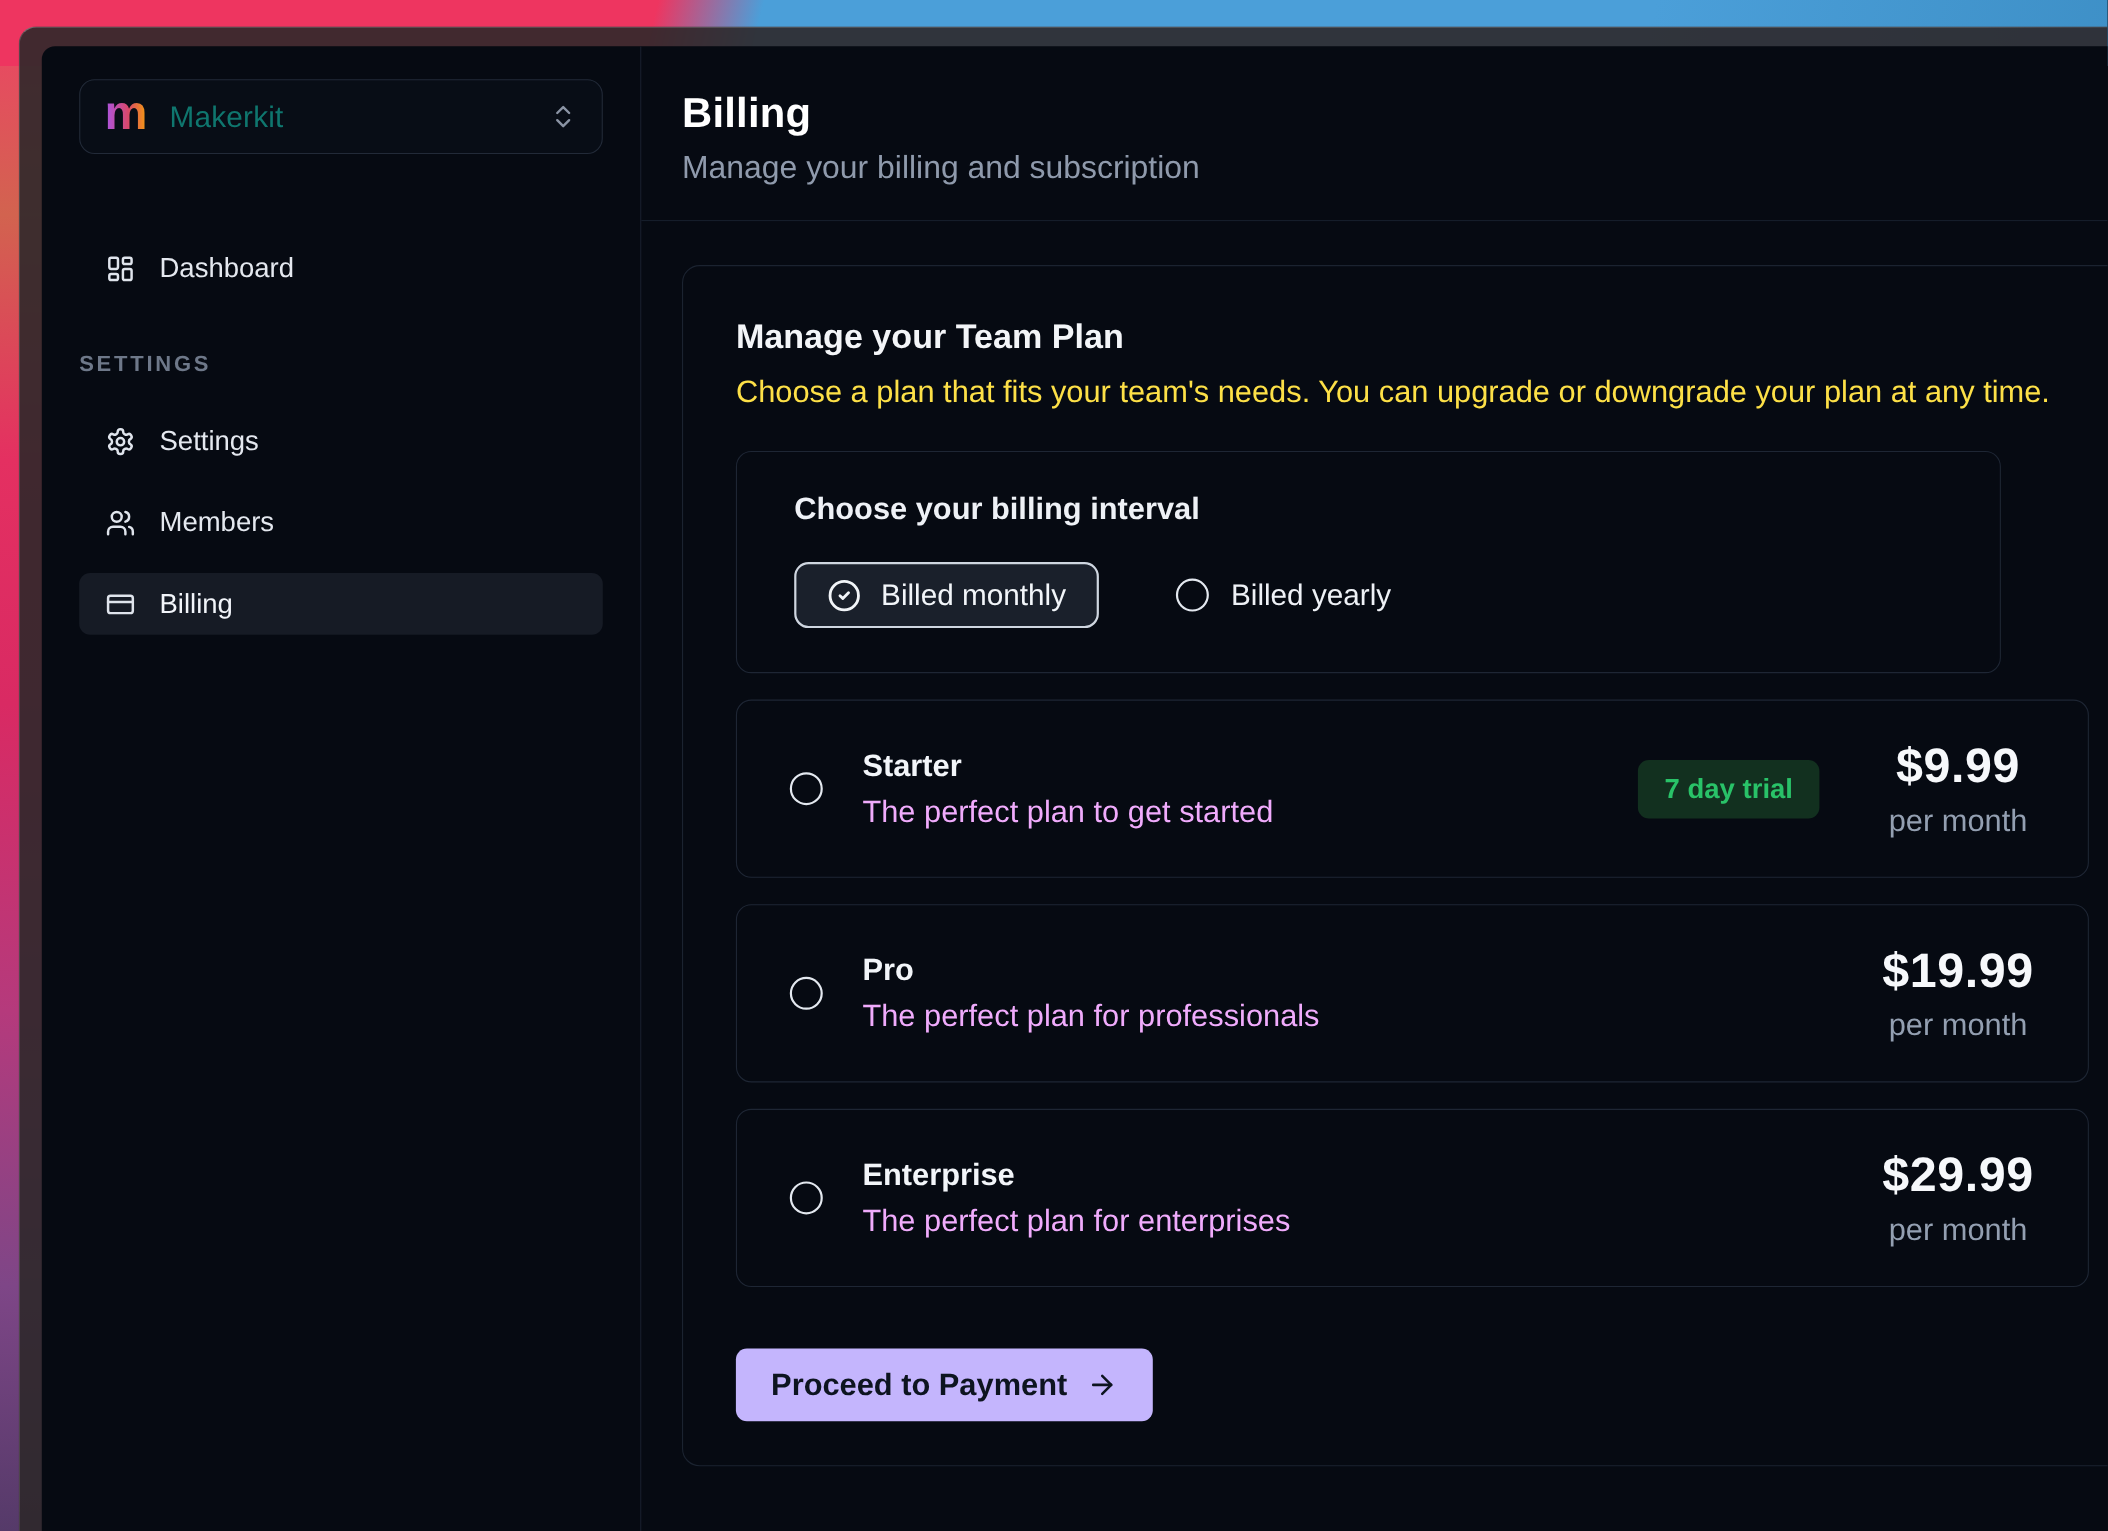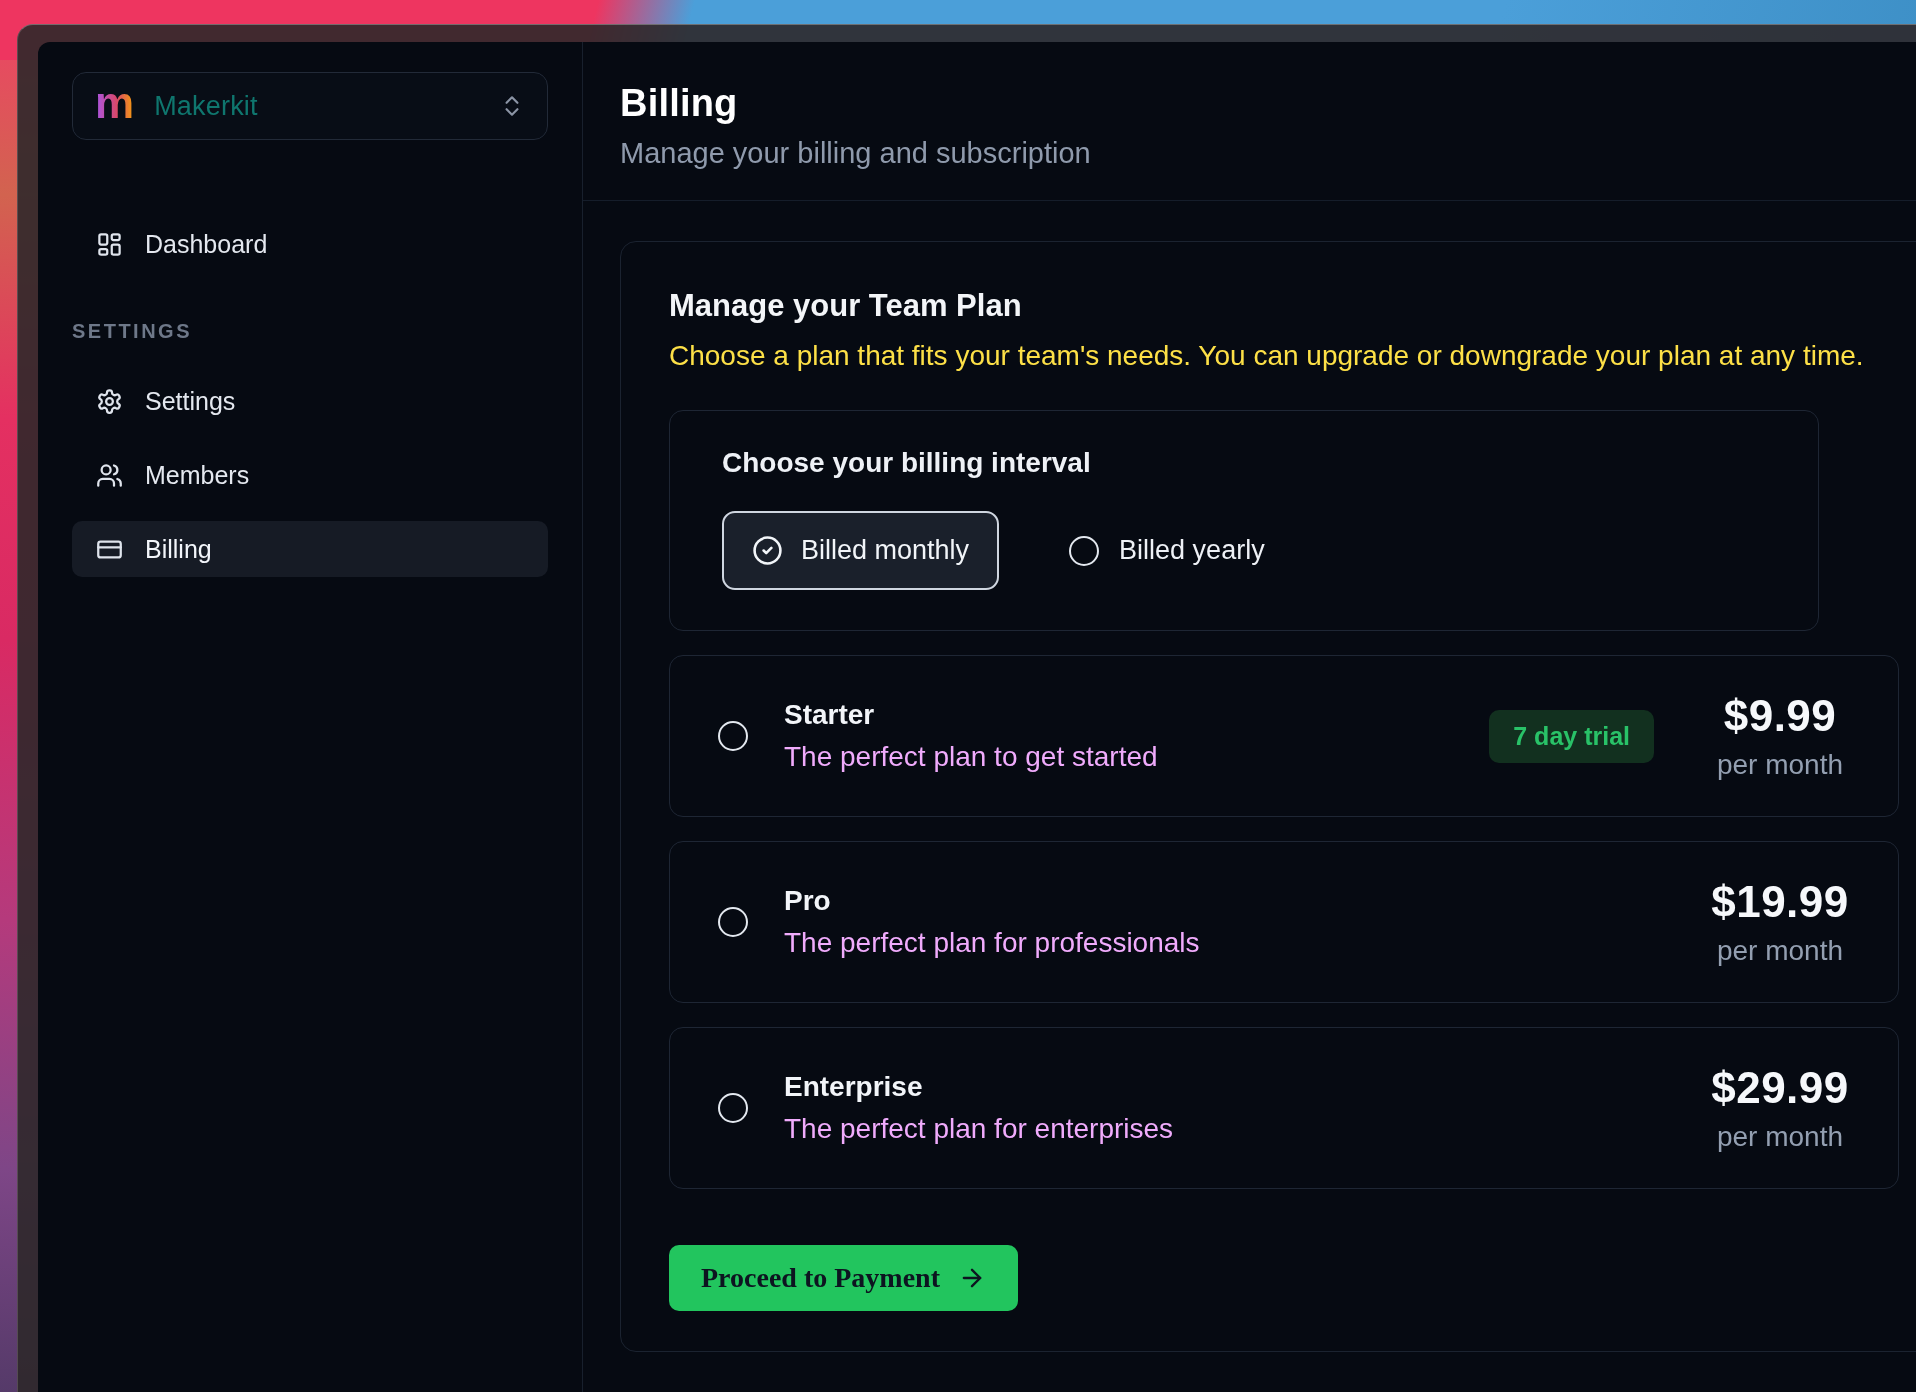--- a/index.html
+++ b/index.html
@@ -51,44 +51,44 @@
   .content { padding:40px 0 0 37px; flex:1; }
   .card { border:1px solid #1b2330; border-radius:16px; margin-right:-24px;
     padding:46px 50px 40px 48px; }
   .card-title { font-size:31px; font-weight:700; color:#f3f5f8; }
   .card-desc { margin-top:16px; font-size:28px; color:#fde047; }
 
   .interval-box { margin-top:38px; width:1150px; border:1px solid #1e2634;
     border-radius:14px; padding:36px 38px 40px 52px; }
   .interval-label { font-size:28px; font-weight:700; color:#eef1f6; }
   .interval-options { margin-top:32px; display:flex; align-items:center; }
-  .opt-monthly { display:inline-flex; align-items:center; gap:18px; height:79px;
+  .opt-monthly { display:inline-flex; align-items:center; gap:18px; height:60px;
     padding:0 28px; border:2px solid #cfd6e0; border-radius:13px; background:#1a202b;
     font-size:27px; font-weight:500; color:#f2f5f9; cursor:pointer; }
   .opt-yearly { display:inline-flex; align-items:center; gap:20px; margin-left:70px;
     font-size:27px; color:#eef1f6; cursor:pointer; }
   .radio-circle { width:30px; height:30px; border:2.5px solid #e3e8ef; border-radius:50%; flex:none; }
 
   .plans-label { margin-top:46px; font-size:28px; font-weight:700; color:#eef1f6; }
   .plan-row { margin-top:24px; width:1230px; height:162px; border:1px solid #1e2634;
     border-radius:14px; display:flex; align-items:center; padding:0 48px; cursor:pointer; }
   .plan-info { margin-left:36px; }
   .plan-name { font-size:28px; font-weight:700; color:#f2f5f9; }
   .plan-desc { margin-top:10px; font-size:28px; color:#f0abfc; }
   .plan-right { margin-left:auto; display:flex; align-items:center; }
   .trial-badge { font-size:25px; font-weight:700; color:#29c268; background:#12301f;
     border-radius:10px; padding:12px 24px; margin-right:56px; }
   .price-block { text-align:center; min-width:140px; }
   .plan-price { font-size:44px; font-weight:700; color:#f6f8fb; letter-spacing:.5px; }
   .plan-period { margin-top:8px; font-size:28px; color:#939fb1; }
 
   .cta-button { margin-top:56px; display:inline-flex; align-items:center; gap:18px;
-    height:66px; padding:0 32px; background:#22c55e; color:#0d1420; border:none;
+    height:66px; padding:0 32px; background:#c4b5fd; color:#0d1420; border:none;
     border-radius:10px; font-size:28px; font-weight:600; cursor:pointer;
-    font-family:Liberation Serif, serif; }
+    font-family:Liberation Sans, sans-serif; }
   .cta-button svg { color:#0d1420; }
 </style>
 </head>
 <body>
 
 <div class="wallpaper">
   <div class="wall-left"></div>
   <div class="wall-top"></div>
 </div>
 

